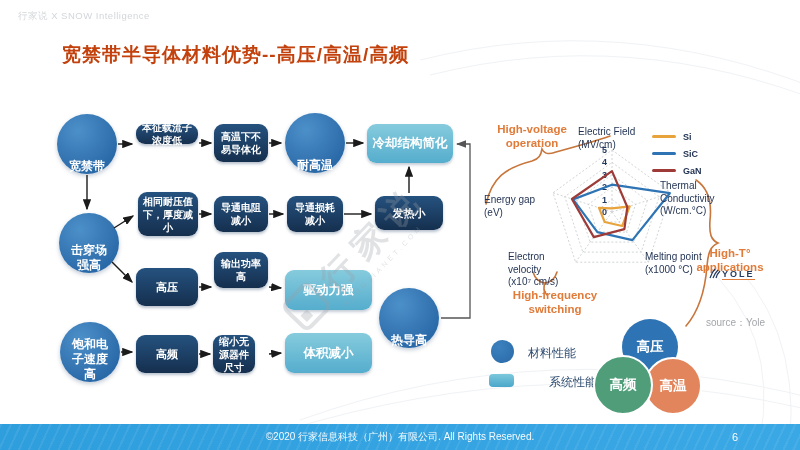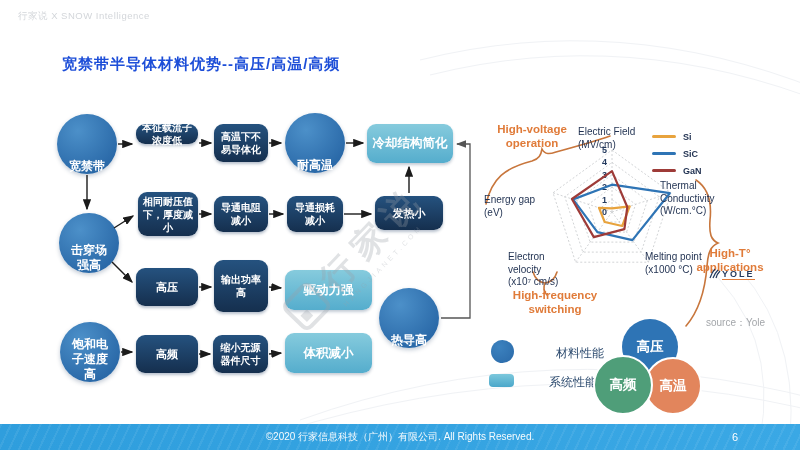--- a/index.html
+++ b/index.html
@@ -3,21 +3,21 @@
 <meta charset="utf-8">
 <style>
   html,body{margin:0;padding:0;}
   body{width:800px;height:450px;overflow:hidden;background:#fff;
        font-family:"Liberation Sans","DejaVu Sans",sans-serif;position:relative;}
   .abs{position:absolute;}
   
   .bg-waves{left:0;top:0;z-index:0;pointer-events:none;}
   
   .brand{left:18px;top:10px;font-size:9.5px;color:#d3d6da;letter-spacing:.5px;}
-  .title{left:62px;top:55px;font-size:15px;font-weight:bold;color:#1d4ed8;letter-spacing:1px;}
+  .title{left:62px;top:42px;font-size:19px;font-weight:bold;color:#c2410c;letter-spacing:1px;}
   
   .c-circle{border-radius:50%;background:radial-gradient(circle at 35% 28%,#4c90c9,#2a69a8 75%);
     color:#fff;font-weight:bold;font-size:12px;display:flex;align-items:flex-end;justify-content:center;
     text-align:center;line-height:1.25;box-shadow:0 2px 4px rgba(20,50,90,.25);z-index:2;}
   .box-dark{border-radius:9px;background:linear-gradient(180deg,#25527f,#152f4e);
     color:#fff;font-size:10px;font-weight:bold;display:flex;align-items:center;justify-content:center;
     text-align:center;line-height:1.3;padding:2px 3px;box-sizing:border-box;
     box-shadow:0 2px 3px rgba(20,50,90,.3);z-index:2;}
   .box-light{border-radius:9px;background:linear-gradient(180deg,#86cbdd,#55adcd);
     color:#fff;font-size:12.5px;font-weight:bold;display:flex;align-items:center;justify-content:center;
@@ -112,27 +112,27 @@
   </div>
 <div class="abs box-dark" style="left:287px;top:196px;width:56px;height:36px;">
     <span style="width:46px;">导通损耗减小</span>
   </div>
 <div class="abs box-dark" style="left:375px;top:196px;width:68px;height:34px;font-size:11px;">
     <span>发热小</span>
   </div>
 <div class="abs box-dark" style="left:136px;top:268px;width:62px;height:38px;font-size:11px;">
     <span>高压</span>
   </div>
-<div class="abs box-dark" style="left:214px;top:260px;width:54px;height:52px;">
+<div class="abs box-dark" style="left:214px;top:252px;width:54px;height:36px;">
     <span style="width:42px;">输出功率高</span>
   </div>
 <div class="abs box-dark" style="left:136px;top:335px;width:62px;height:38px;font-size:11px;">
     <span>高频</span>
   </div>
-<div class="abs box-dark" style="left:213px;top:335px;width:55px;height:38px;">
+<div class="abs box-dark" style="left:213px;top:335px;width:42px;height:38px;">
     <span style="width:44px;">缩小无源器件尺寸</span>
   </div>
 
 <div class="abs box-light" style="left:367px;top:124px;width:86px;height:39px;">
     <span>冷却结构简化</span>
   </div>
 <div class="abs box-light" style="left:285px;top:270px;width:87px;height:40px;">
     <span>驱动力强</span>
   </div>
 <div class="abs box-light" style="left:285px;top:333px;width:87px;height:40px;">
@@ -241,21 +241,21 @@
 
 <div class="abs yole" style="left:708px;top:266px;">
   <svg width="14" height="14" viewBox="0 0 14 14">
     <path d="M2,12 Q4,6 7,3 M5,12 Q7,7 10,4 M8,12 Q9,8 12,5" stroke="#233a5e" stroke-width="1.2" fill="none"></path>
   </svg>
   <span class="y-txt">YOLE</span>
 </div>
 <div class="abs source" style="left:706px;top:316px;">source：Yole</div>
 
 <div class="abs dot-material" style="left:491px;top:340px;"></div>
-<div class="abs legend2-lbl" style="left:556px;top:345px;font-family:Liberation Mono, monospace;">材料性能</div>
+<div class="abs legend2-lbl" style="left:528px;top:345px;font-family:Liberation Mono, monospace;">材料性能</div>
 <div class="abs chip-system" style="left:489px;top:374px;"></div>
 <div class="abs legend2-lbl" style="left:549px;top:374px;">系统性能</div>
 
 <div class="abs venn venn-hv" style="left:622px;top:319px;width:56px;height:56px;">
     <span>高压</span>
   </div>
 <div class="abs venn venn-ht" style="left:644px;top:357px;width:54px;height:54px;">
     <span>高温</span>
   </div>
 <div class="abs venn venn-hf" style="left:593px;top:355px;width:56px;height:56px;">

